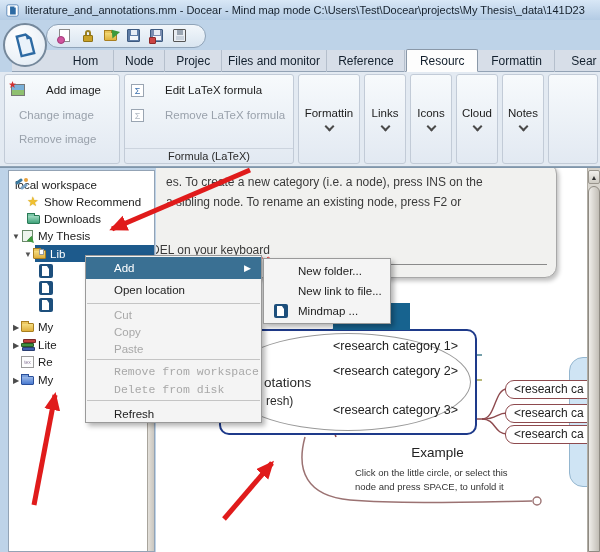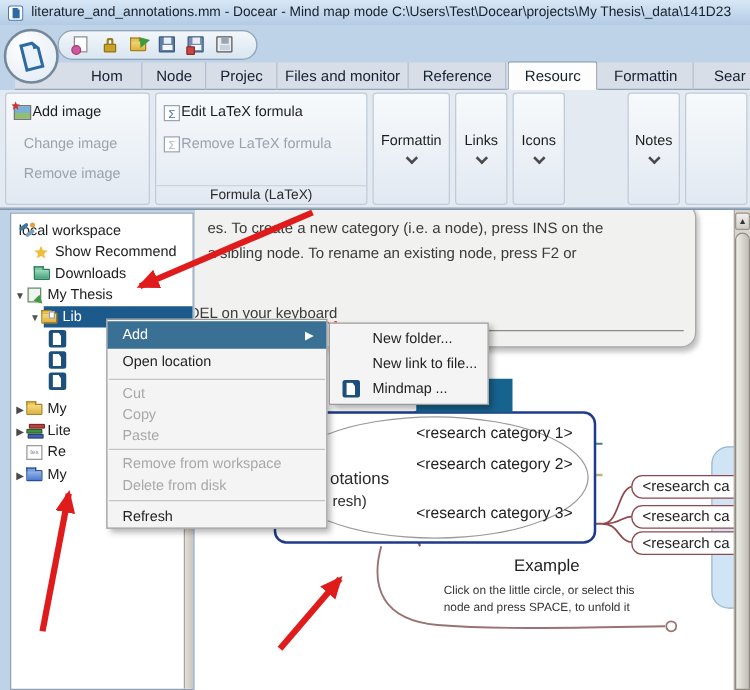--- a/index.html
+++ b/index.html
@@ -49,21 +49,21 @@
   .floppy.all { background:#e9edf2; border-color:#555; }
   .floppy.all::before { background:#9aa5b2; } .floppy.all::after { background:#c9d2dc; }
   
   #tabrow { position:absolute; left:12px; top:50px; width:600px; height:22px; background:#d7dee8; border-bottom:1px solid #93a3b5; display:flex; padding-left:46px;justify-content:space-between; }
   .tab { height:22px; line-height:22px; text-align:center; font-size:12px; color:#13202e; border-right:1px solid #b5bfcc; }
   .tab.sel { background:#fdfdfd; border:1px solid #8a98a8; border-bottom:1px solid #fdfdfd; border-radius:2px 2px 0 0; margin-top:-1px; height:23px; font-weight:normal; }
   
   #ribbon { position:absolute; left:0; top:72px; width:600px; height:95px; background:#e3eaf2; border-bottom:1px solid #8ea2b5; }
   .rgroup { position:absolute; top:2px; height:90px; background:linear-gradient(#f7fafc,#e2e9f2); border:1px solid #c2cbd7; border-radius:3px; }
   .rcaption { position:absolute; left:0; bottom:0; width:100%; height:15px; line-height:15px; text-align:center; font-size:11px; color:#2a2a2a; border-top:1px solid #ccd4de; }
-  .ritem { position:absolute; left:6px; font-size:11.5px; color:#1c1c1c; display:flex; align-items:center; gap:1px; height:16px; }
+  .ritem { position:absolute; left:6px; font-size:11.5px; color:#1c1c1c; display:flex; align-items:center; gap:21px; height:16px; }
   .ritem.dis { color:#9aa2ac; }
   .img-icon { width:14px; height:12px; background:linear-gradient(#7ab0d8 55%, #8fc070 55%); border:1px solid #777; position:relative; }
   .img-icon::before { content:""; position:absolute; left:-3px; top:-4px; width:7px; height:7px; background:#d03030; clip-path:polygon(50% 0,63% 35%,100% 38%,72% 60%,82% 100%,50% 75%,18% 100%,28% 60%,0 38%,37% 35%); }
   .ltx-icon { width:13px; height:13px; background:#fff; border:1px solid #9aa5b2; font-size:9px; line-height:12px; text-align:center; color:#3a6fae; position:relative; }
   .ltx-icon.dis { color:#b0b8c2; }
   .dropbtn { position:absolute; top:2px; height:90px; background:linear-gradient(#f7fafc,#e2e9f2); border:1px solid #c2cbd7; border-radius:3px; text-align:center; font-size:11.5px; color:#1c1c1c; }
   .dropbtn .lbl { margin-top:32px; }
   .chev { width:7px; height:7px; border-right:2px solid #4a4a4a; border-bottom:2px solid #4a4a4a; transform:rotate(45deg); margin:4px auto 0; }
   
   #main-top-line { position:absolute; left:0; top:167px; width:600px; height:1px; background:#7f95aa; }
@@ -123,23 +123,23 @@
   #mapscroll { position:absolute; left:431px; top:0px; width:13px; height:384px; background:#d8d5ce; border-left:1px solid #b0aca4; }
   #mapscroll .up { position:absolute; left:0; top:2px; width:12px; height:14px; background:linear-gradient(#f2f0ec,#cfccc4); border:1px solid #9a968e; border-radius:2px; font-size:7px; text-align:center; line-height:13px; color:#333; }
   #mapscroll .thumb { position:absolute; left:0; top:18px; width:12px; height:366px; background:linear-gradient(90deg,#efede9,#c2beb6); border:1px solid #8f8b83; border-radius:6px 6px 0 0; }
   svg.curves { position:absolute; left:0; top:0; pointer-events:none; }
   
   #ctxmenu {
     position:absolute; left:85px; top:255px; width:177px; height:168px;
     background:#f4f4f4; border:1px solid #9a9a9a; box-shadow:3px 3px 5px rgba(0,0,0,.3);
     z-index:50; padding-top:1px; font-size:11.5px;
   }
-  .cmi { position:relative; padding-left:12px; color:#222; display:flex; align-items:center; }
+  .cmi { position:relative; padding-left:28px; color:#222; display:flex; align-items:center; }
   .cmi.hl { background:#3a7093; color:#fff; height:22px; }
-  .cmi.h22 { height:22px; } .cmi.h17 { height:17px; } .cmi.h18 { height:18px; }
+  .cmi.h22 { height:22px; } .cmi.h17 { height:17px; } .cmi.h18 { height:18px;font-family:Liberation Mono, monospace; }
   .cmi.dis { color:#a8a8a8; }
   .cmi .subarrow { position:absolute; right:10px; font-size:9px; }
   .csep { height:1px; background:#c4c4c4; margin:2px 1px; }
   #submenu {
     position:absolute; left:263px; top:258px; width:128px; height:66px;
     background:#f4f4f4; border:1px solid #9a9a9a; box-shadow:3px 3px 5px rgba(0,0,0,.3);
     z-index:51; font-size:11.5px; padding-top:2px;
   }
   .smi { position:relative; height:20px; display:flex; align-items:center; padding-left:34px; color:#222; }
   .smi .mmfile { left:10px; top:3px; }
@@ -235,20 +235,24 @@
       <div class="chev"></div>
     </div>
     <div class="dropbtn" style="left:364px; width:42px">
       <div class="lbl">Links</div>
       <div class="chev"></div>
     </div>
     <div class="dropbtn" style="left:410px; width:42px">
       <div class="lbl">Icons</div>
       <div class="chev"></div>
     </div>
+    <div class="dropbtn" style="left:456px; width:42px">
+      <div class="lbl">Cloud</div>
+      <div class="chev"></div>
+    </div>
     <div class="dropbtn" style="left:502px; width:42px">
       <div class="lbl">Notes</div>
       <div class="chev"></div>
     </div>
     <div class="dropbtn" style="left:548px; width:50px"></div>
   </div>
 
   <div id="main-top-line"></div>
 
   <div id="treepanel">

